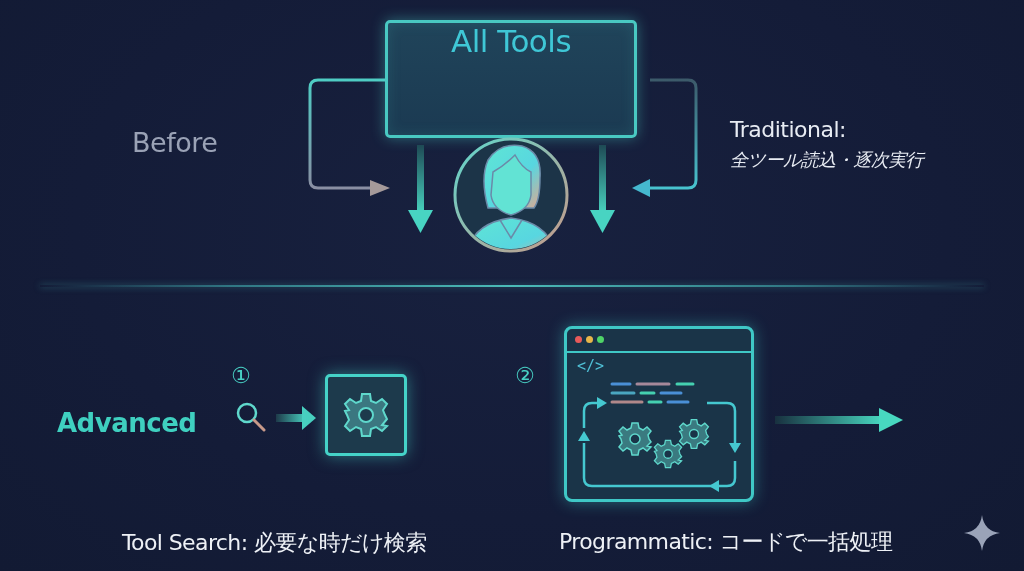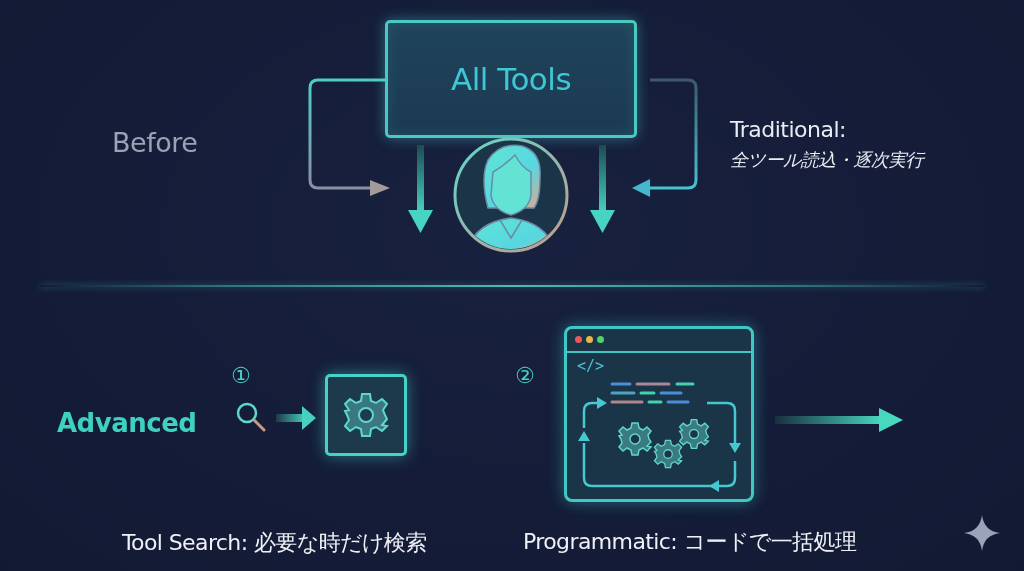--- a/index.html
+++ b/index.html
@@ -2,32 +2,32 @@
 <html><head>
 <meta charset="utf-8">
 <style>
   html, body { margin:0; padding:0; }
   body {
     width:1024px; height:571px; overflow:hidden; position:relative;
     background: radial-gradient(ellipse at 50% 40%, #18213f 0%, #141c38 60%, #121a33 100%);
     font-family: "DejaVu Sans", "Liberation Sans", sans-serif;
   }
   .abs { position:absolute; }
-  .label-before { left:112px; top:127px; font-size:27px; color:#9aa2b6; letter-spacing:-0.5px; }
+  .label-before { left:132px; top:127px; font-size:27px; color:#9aa2b6; letter-spacing:-0.5px; }
   .label-adv { left:57px; top:408px; font-size:26px; color:#3fd0c0; letter-spacing:-0.5px;font-weight:bold; }
   .trad { left:730px; top:115px; color:#e8ecf3; font-size:22px; line-height:30px; letter-spacing:-0.5px; }
   .trad .l2 { font-size:18px;font-style:italic; }
   .alltools {
     left:385px; top:20px; width:252px; height:118px; box-sizing:border-box;
     border:3px solid #49c9c2; border-radius:5px;
     background: linear-gradient(180deg, #20445a 0%, #1b3a52 100%);
     box-shadow: 0 0 14px rgba(73,201,194,0.45), inset 0 0 14px rgba(73,201,194,0.15);
     display:flex; align-items:flex-start; justify-content:center;
   }
-  .alltools span { margin-top:38px; font-size:31px; color:#3fc7d6; letter-spacing:-0.5px; }
+  .alltools span { font-size:31px; color:#3fc7d6; letter-spacing:-0.5px; }
   .divider {
     left:40px; top:285px; width:944px; height:2px;
     background: linear-gradient(90deg, rgba(60,180,180,0) 0%, rgba(70,190,190,0.55) 20%, #4bbcb8 50%, rgba(70,190,190,0.55) 80%, rgba(60,180,180,0) 100%);
     box-shadow: 0 0 6px rgba(75,188,184,0.5);
   }
   .gearbox {
     left:325px; top:374px; width:82px; height:82px; box-sizing:border-box;
     border:3px solid #45d3c8; border-radius:5px; background:#1d3a4c;
     box-shadow: 0 0 16px rgba(69,211,200,0.5);
   }
@@ -198,17 +198,17 @@
     <linearGradient id="oa" x1="0" y1="0" x2="1" y2="0">
       <stop offset="0" stop-color="#18303f"></stop>
         <stop offset="1" stop-color="#48d8c0"></stop>
     </linearGradient>
   </defs>
   <rect x="0" y="11" width="108" height="8" fill="url(#oa)"></rect>
   <polygon points="104,3 128,15 104,27" fill="#48d8c0"></polygon>
 </svg>
 
 <div class="abs cap" style="left:122px;top:528px">Tool Search: 必要な時だけ検索</div>
-<div class="abs cap" style="left:523px;top:527px">Programmatic: コードで一括処理</div>
+<div class="abs cap" style="left:559px;top:527px">Programmatic: コードで一括処理</div>
 
 <svg class="abs" style="left:962px;top:513px" width="40" height="40">
   <path d="M20 2 Q22 18 38 20 Q22 22 20 38 Q18 22 2 20 Q18 18 20 2 Z" fill="#9aa3b8"></path>
 </svg>
 
 </body></html>

